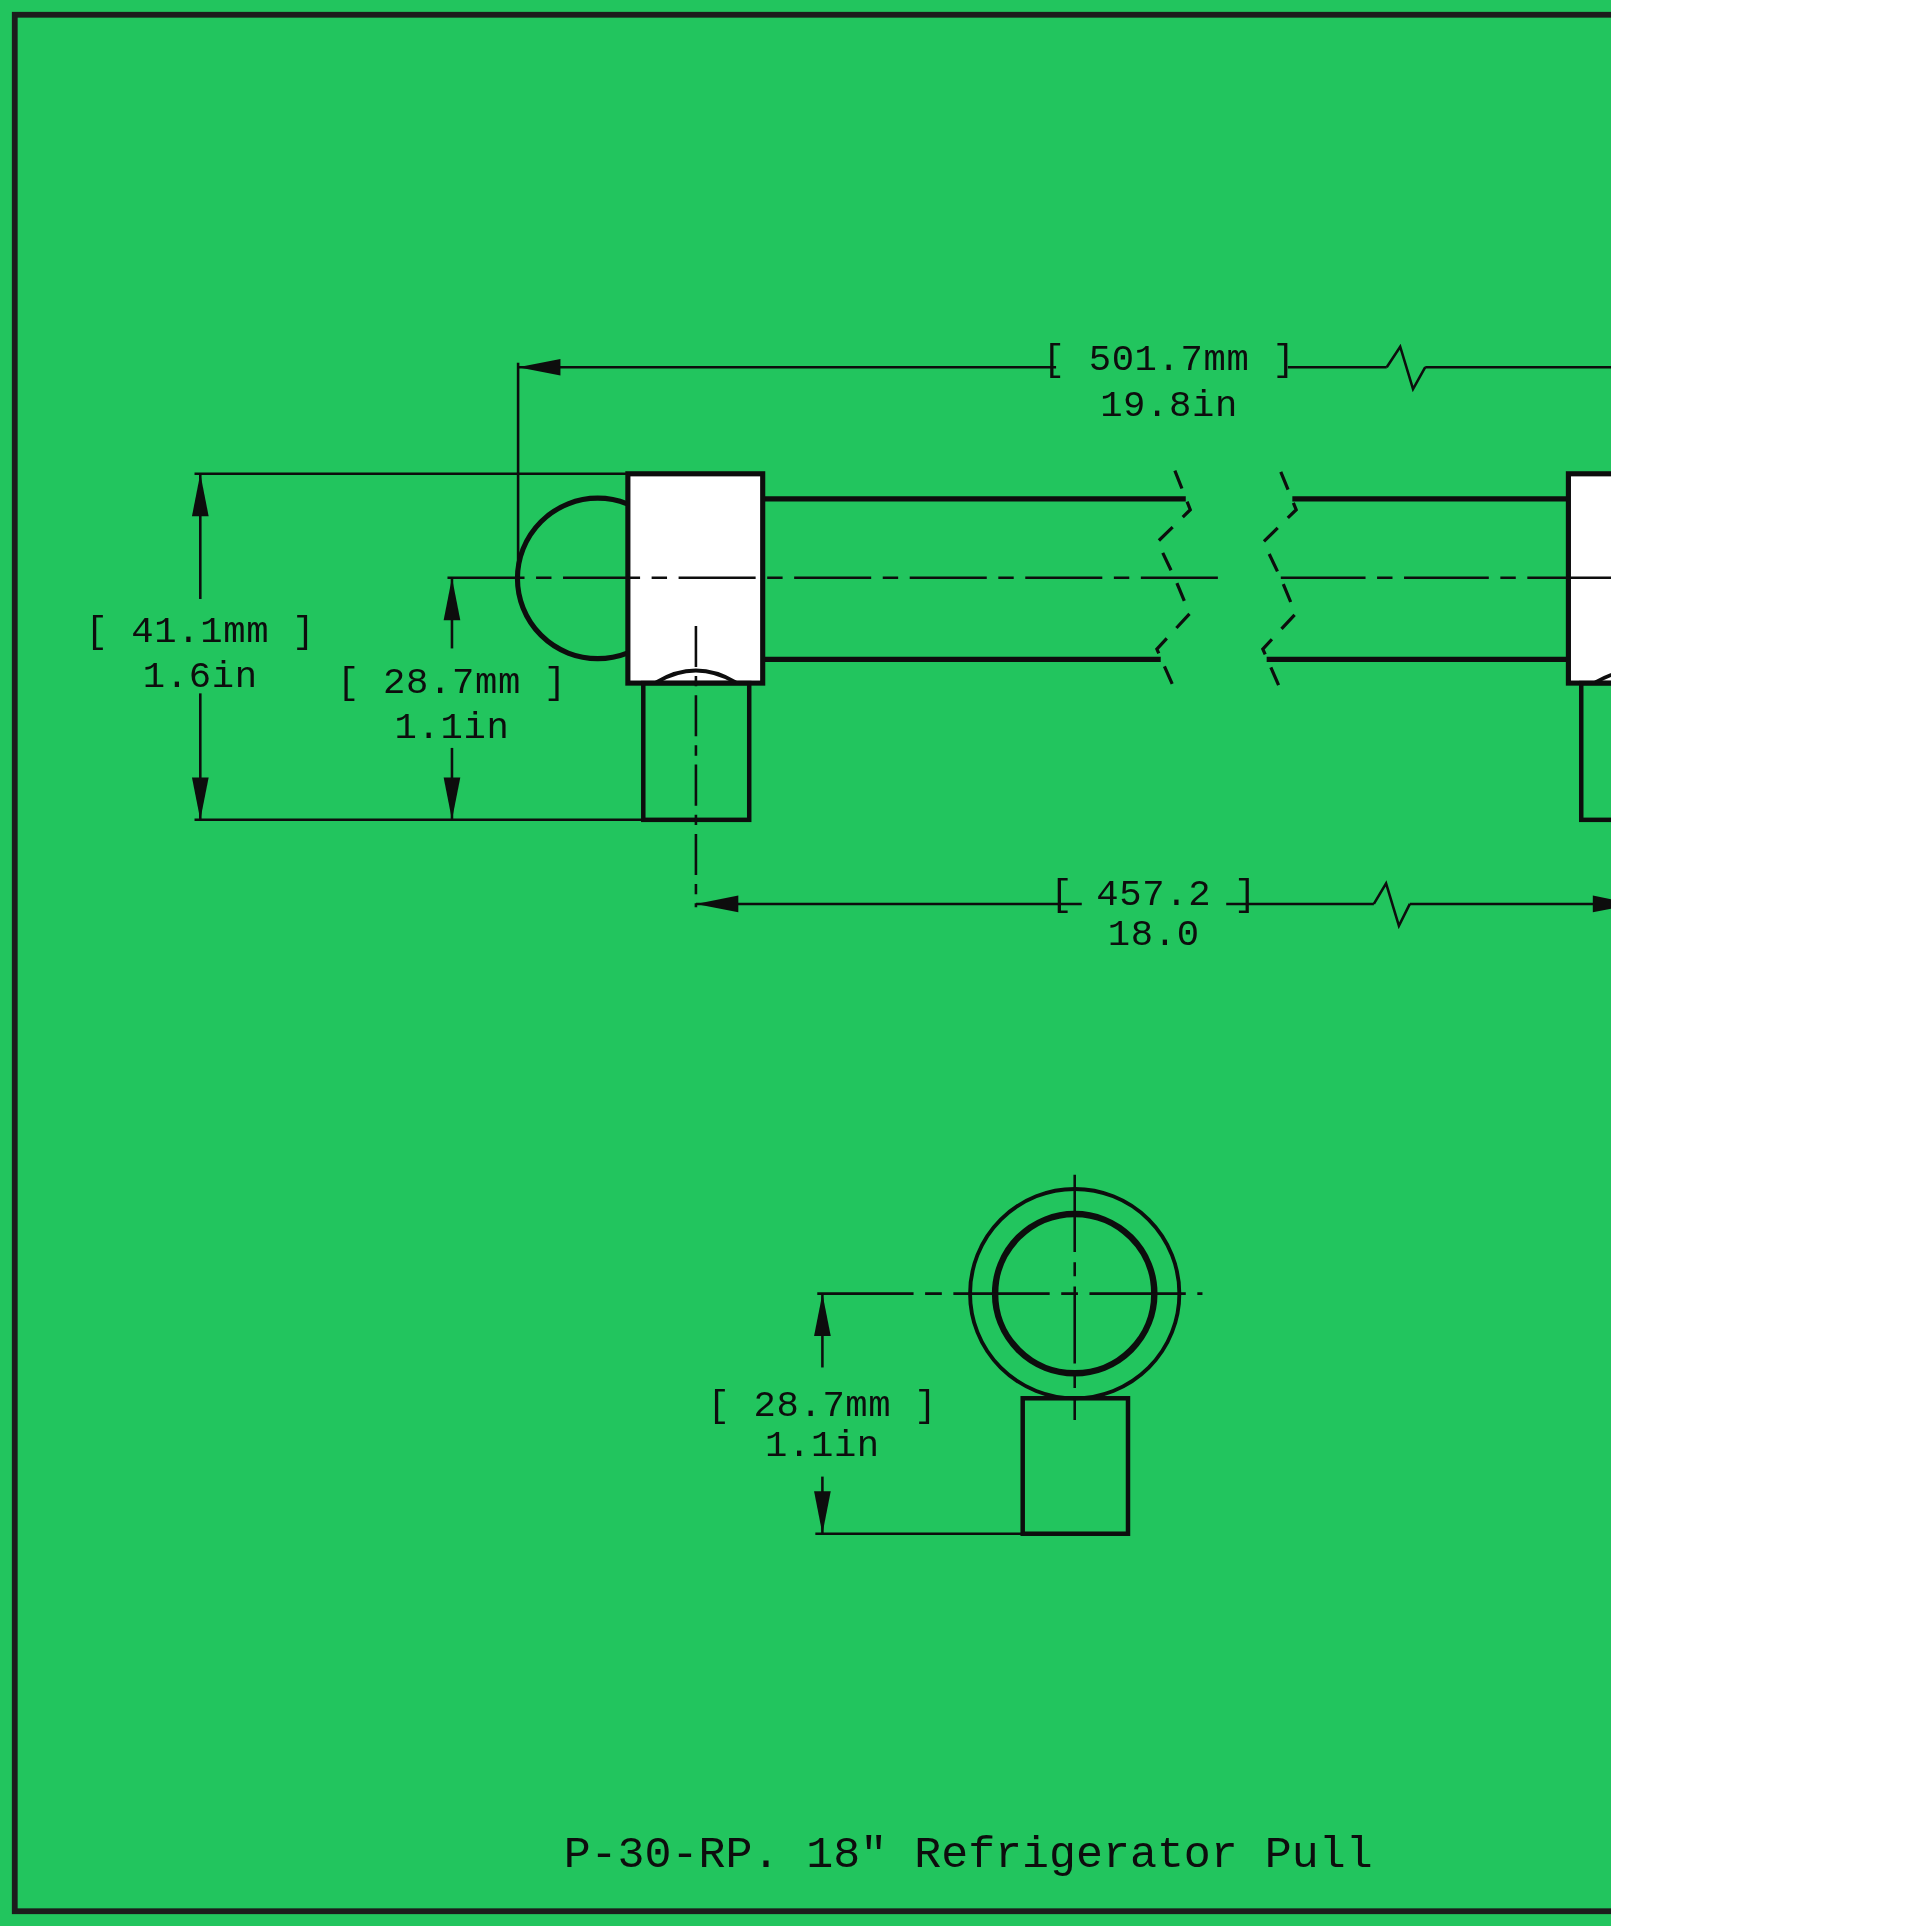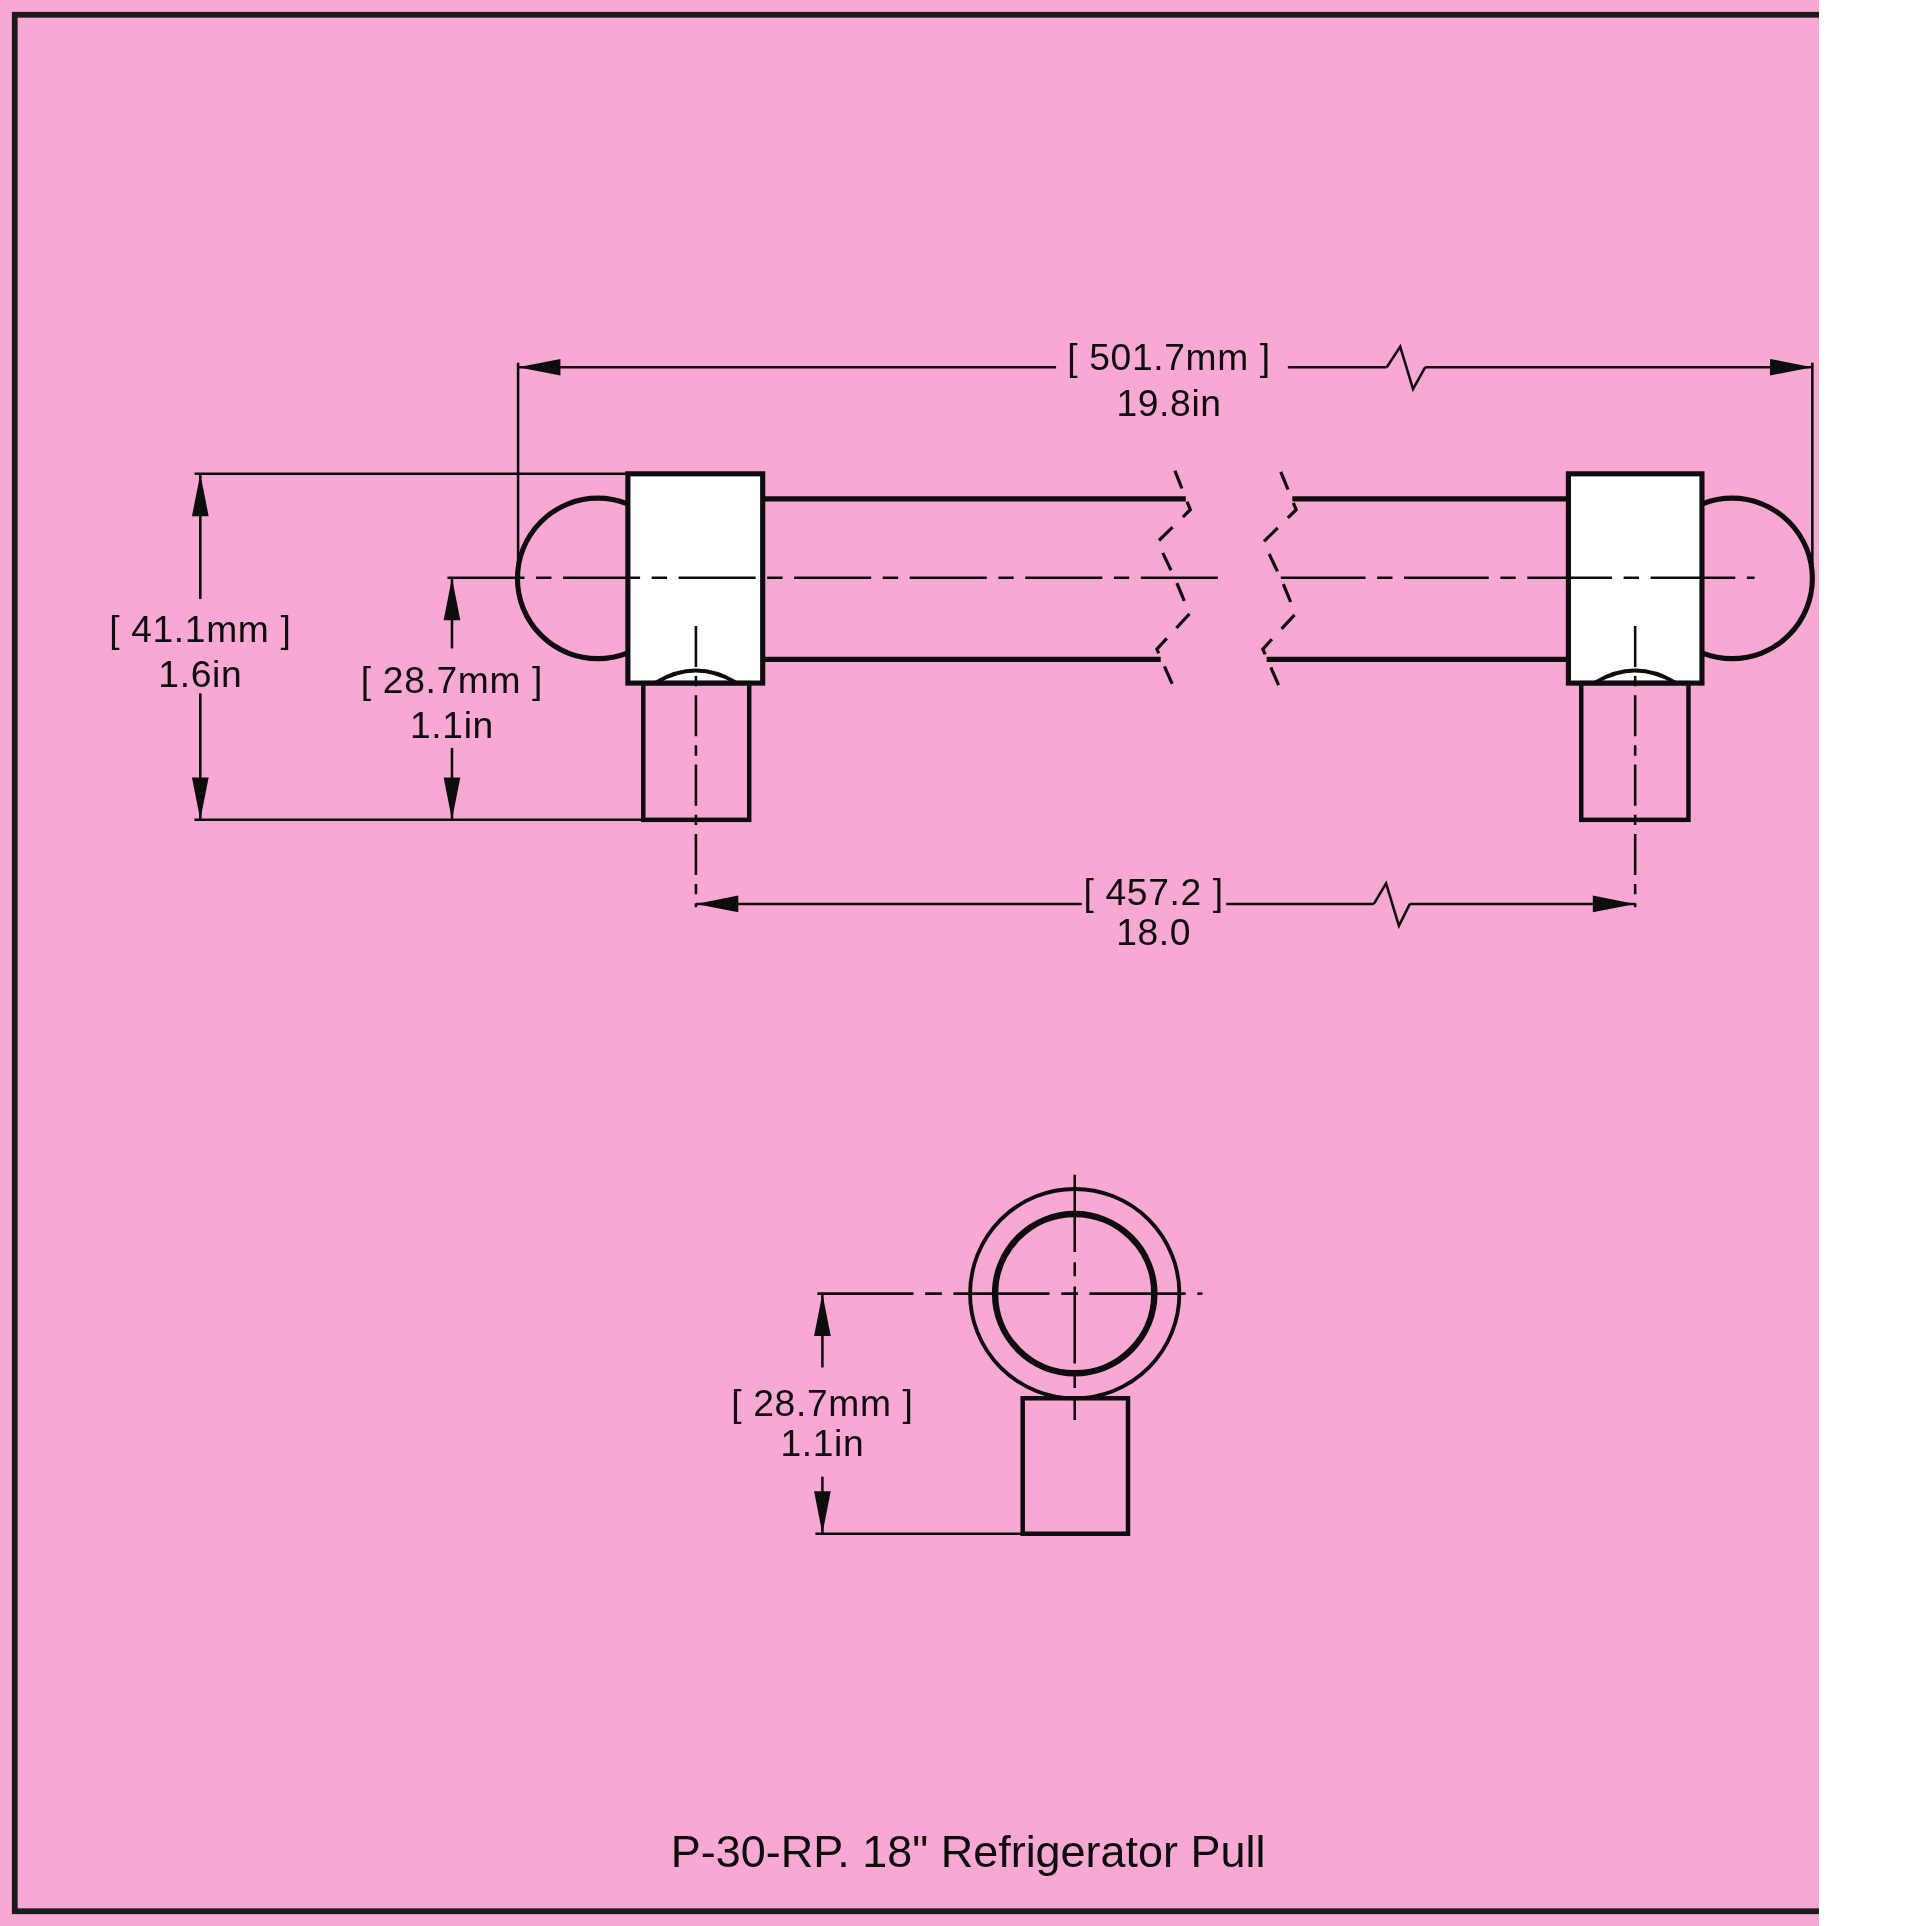--- a/index.html
+++ b/index.html
@@ -1,17 +1,17 @@
 <!DOCTYPE html>
 <html style="font-size:10.3px"><head>
 <meta charset="utf-8">
 <style>
   html,body{margin:0;padding:0;background:#ffffff;}
-  .page{position:relative;width:1819px;height:1926px;background:#f9a8d4;overflow:hidden;
-        font-family:Liberation Sans, sans-serif;}
+  .page{position:relative;width:1611px;height:1926px;background:#22c55e;overflow:hidden;
+        font-family:Liberation Mono, monospace;}
   svg{position:absolute;left:0;top:0;}
   text{fill:#0d0d0d;}
   .dim-text{font-size:58px;letter-spacing:1px;}
   .title-text{font-size:70px;letter-spacing:0px;}
   .outline{stroke:#0d0d0d;fill:none;}
   .fillwhite{fill:#ffffff;stroke:#0d0d0d;}
   .thin{stroke:#0d0d0d;fill:none;}
 </style>
 </head>
 <body>

